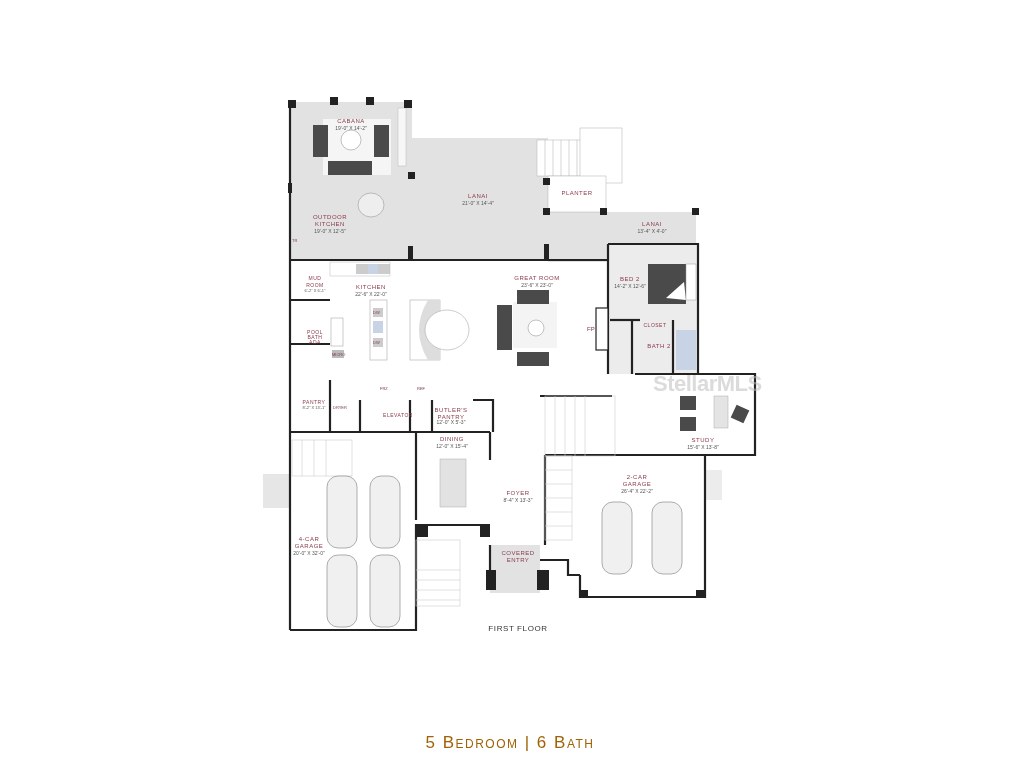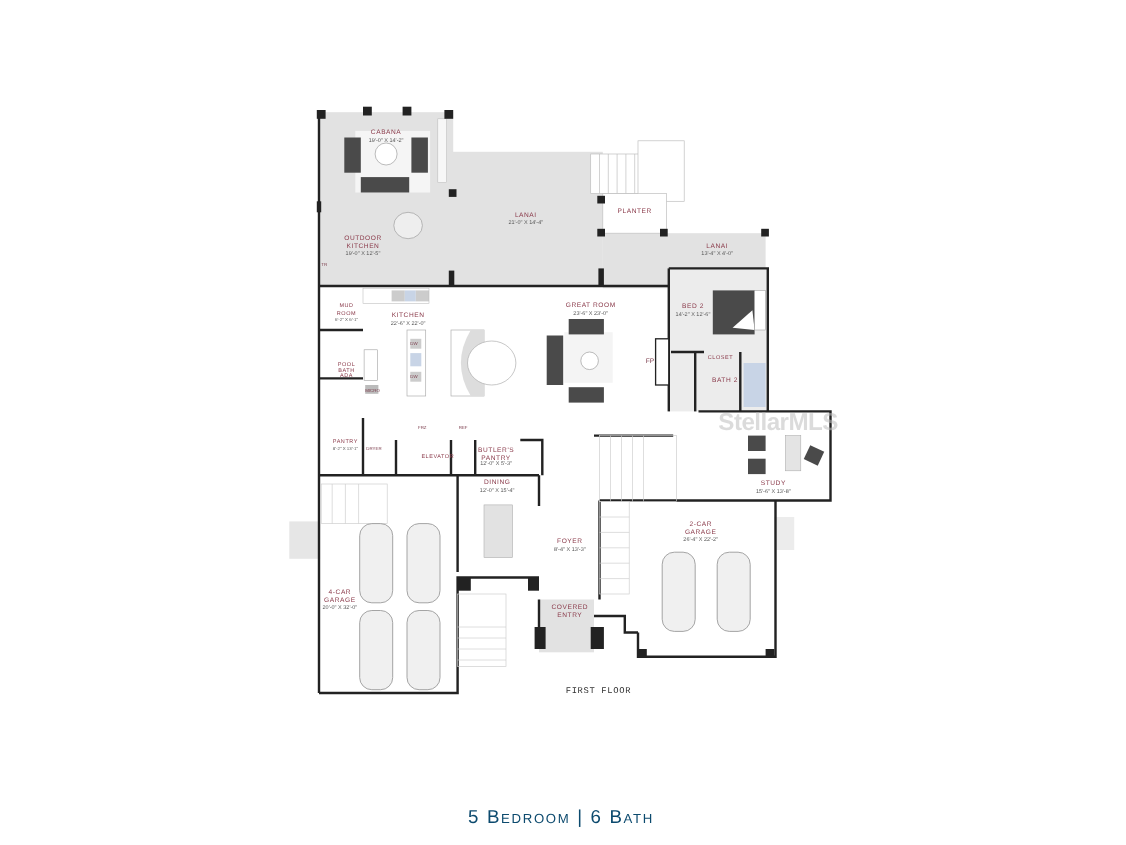--- a/index.html
+++ b/index.html
@@ -1,21 +1,21 @@
 <!DOCTYPE html>
 <html><head>
 <meta charset="utf-8">
 <style>
   html, body { margin:0; padding:0; background:#ffffff; }
   body { width:1024px; height:768px; position:relative; overflow:hidden; font-family:"Liberation Sans", sans-serif; }
   .plan { position:absolute; left:0; top:0; width:1024px; height:768px; }
   .lbl { position:absolute; text-align:center; color:#8a3a4a; font-size:6px; letter-spacing:0.5px; line-height:7px; text-transform:uppercase; white-space:nowrap; transform:translateX(-50%); }
   .dim { position:absolute; text-align:center; color:#555; font-size:5px; line-height:6px; white-space:nowrap; transform:translateX(-50%); }
-  .floor-label { position:absolute; left:544px; top:624px; transform:translateX(-50%); font-size:8px; letter-spacing:0.6px; color:#333;font-family:Liberation Mono, monospace; }
-  .footer-title { position:absolute; left:510px; top:733px; transform:translateX(-50%); font-size:17px; letter-spacing:1.5px; color:#0c4a6e; font-variant:small-caps; }
+  .floor-label { position:absolute; left:518px; top:624px; transform:translateX(-50%); font-size:8px; letter-spacing:0.6px; color:#333; }
+  .footer-title { position:absolute; left:510px; top:733px; transform:translateX(-50%); font-size:17px; letter-spacing:1.5px; color:#a16207; font-variant:small-caps; }
   .wm { position:absolute; left:653px; top:371px; font-size:22px; color:rgba(190,190,190,0.55); font-weight:bold; letter-spacing:-0.5px; }
   .app { position:absolute; font-size:4px; color:#7a3a4a; text-align:center; }
 </style>
 </head>
 <body>
 
 <svg class="plan" width="1024" height="768" viewBox="0 0 1024 768">
 
   <g>
     <rect x="290" y="102" width="122" height="158" fill="#e2e2e2"></rect>

